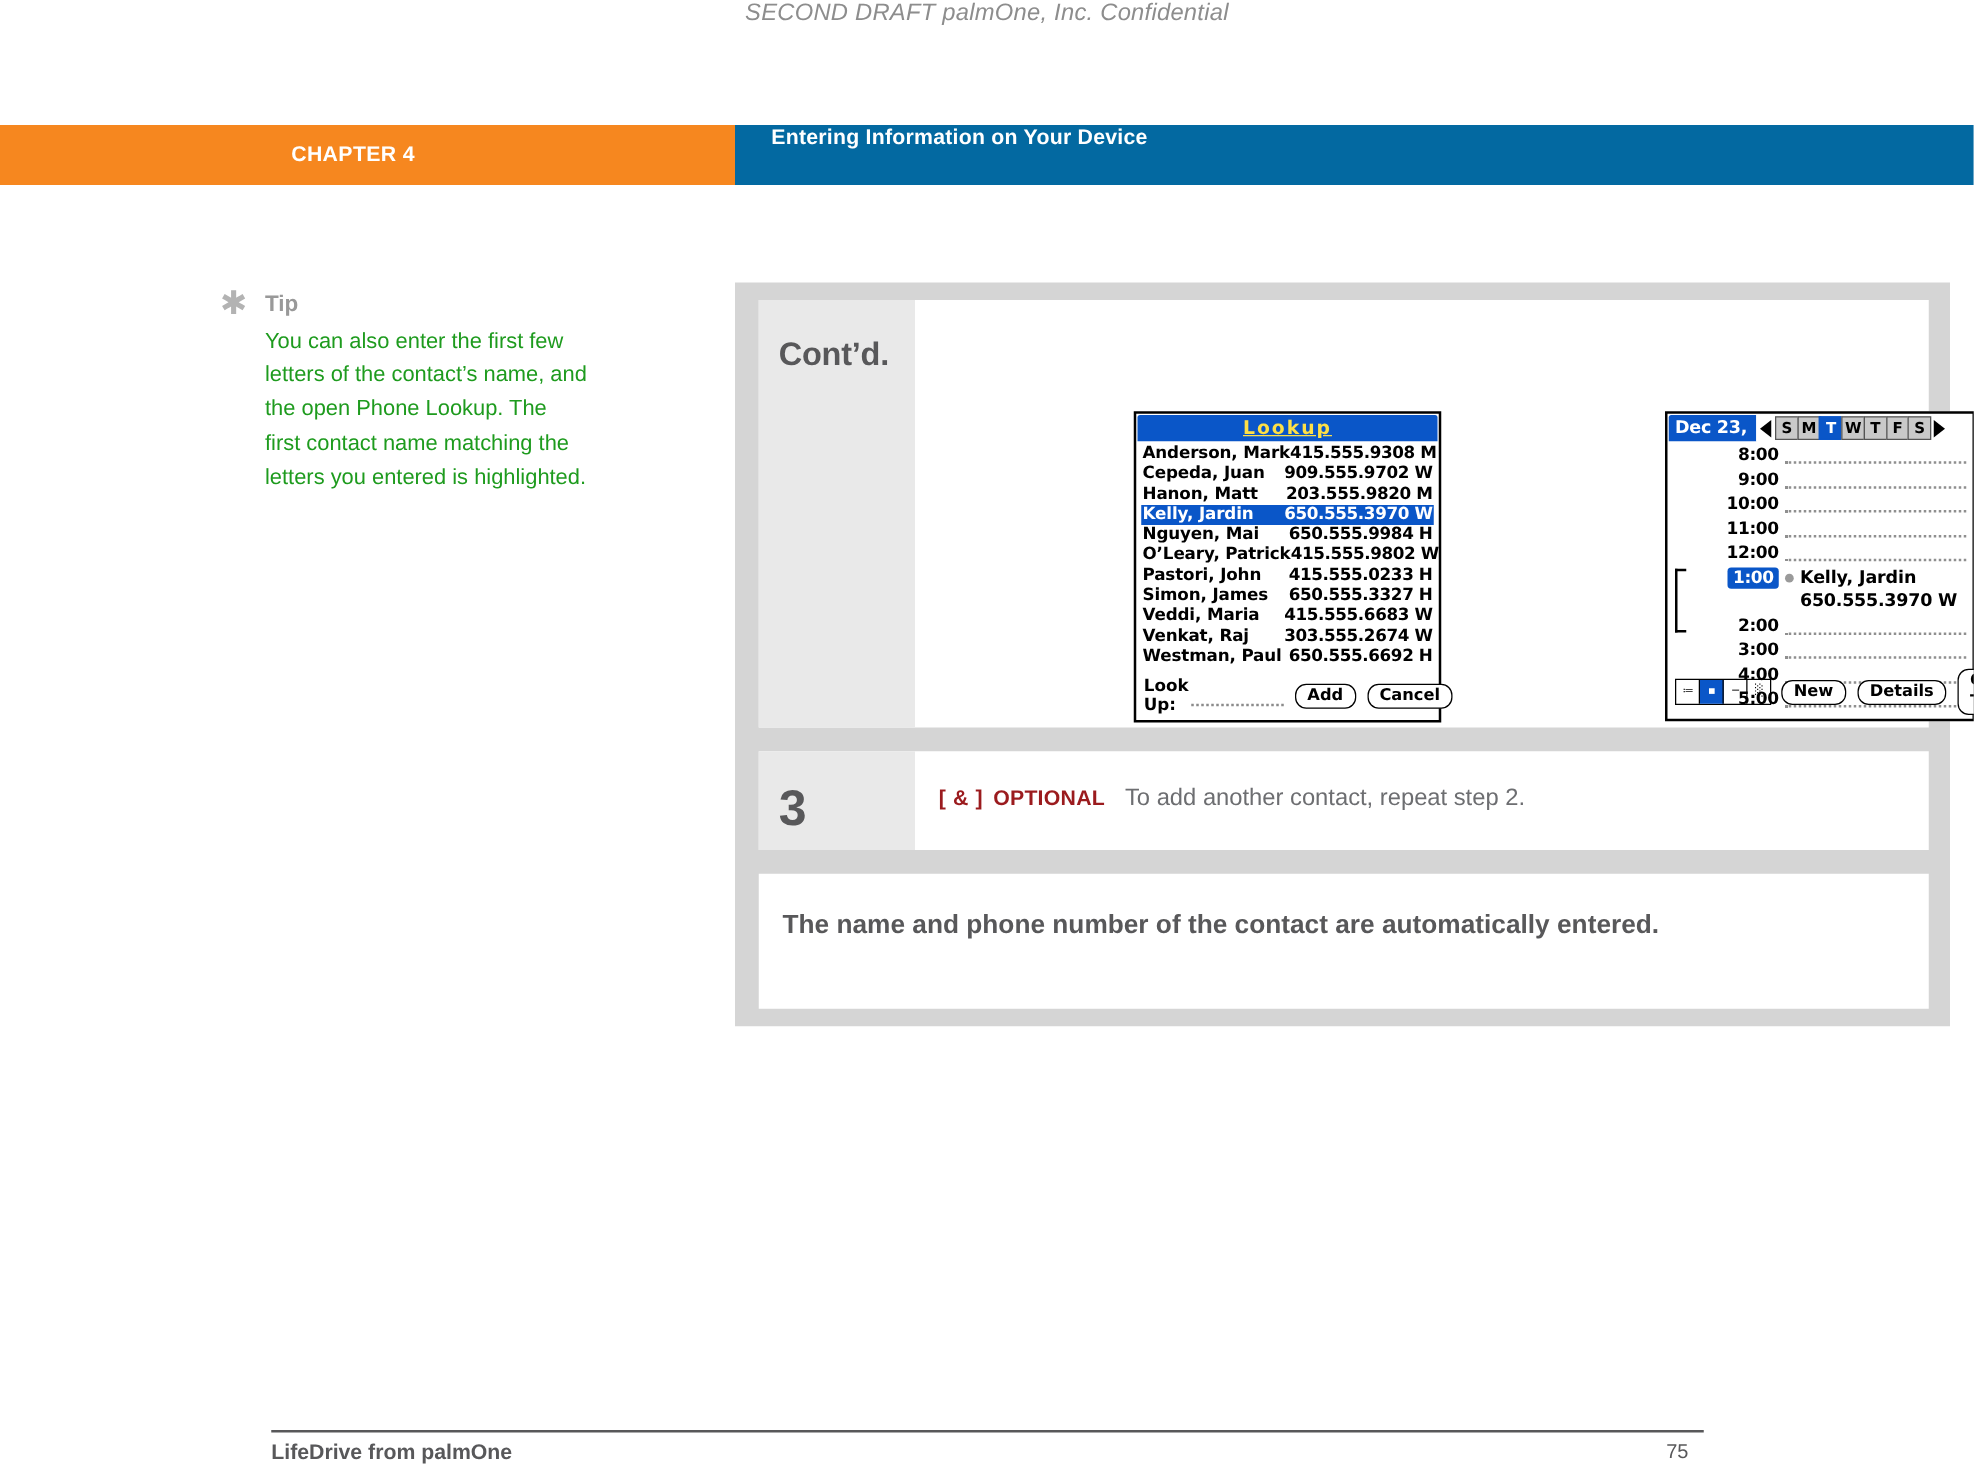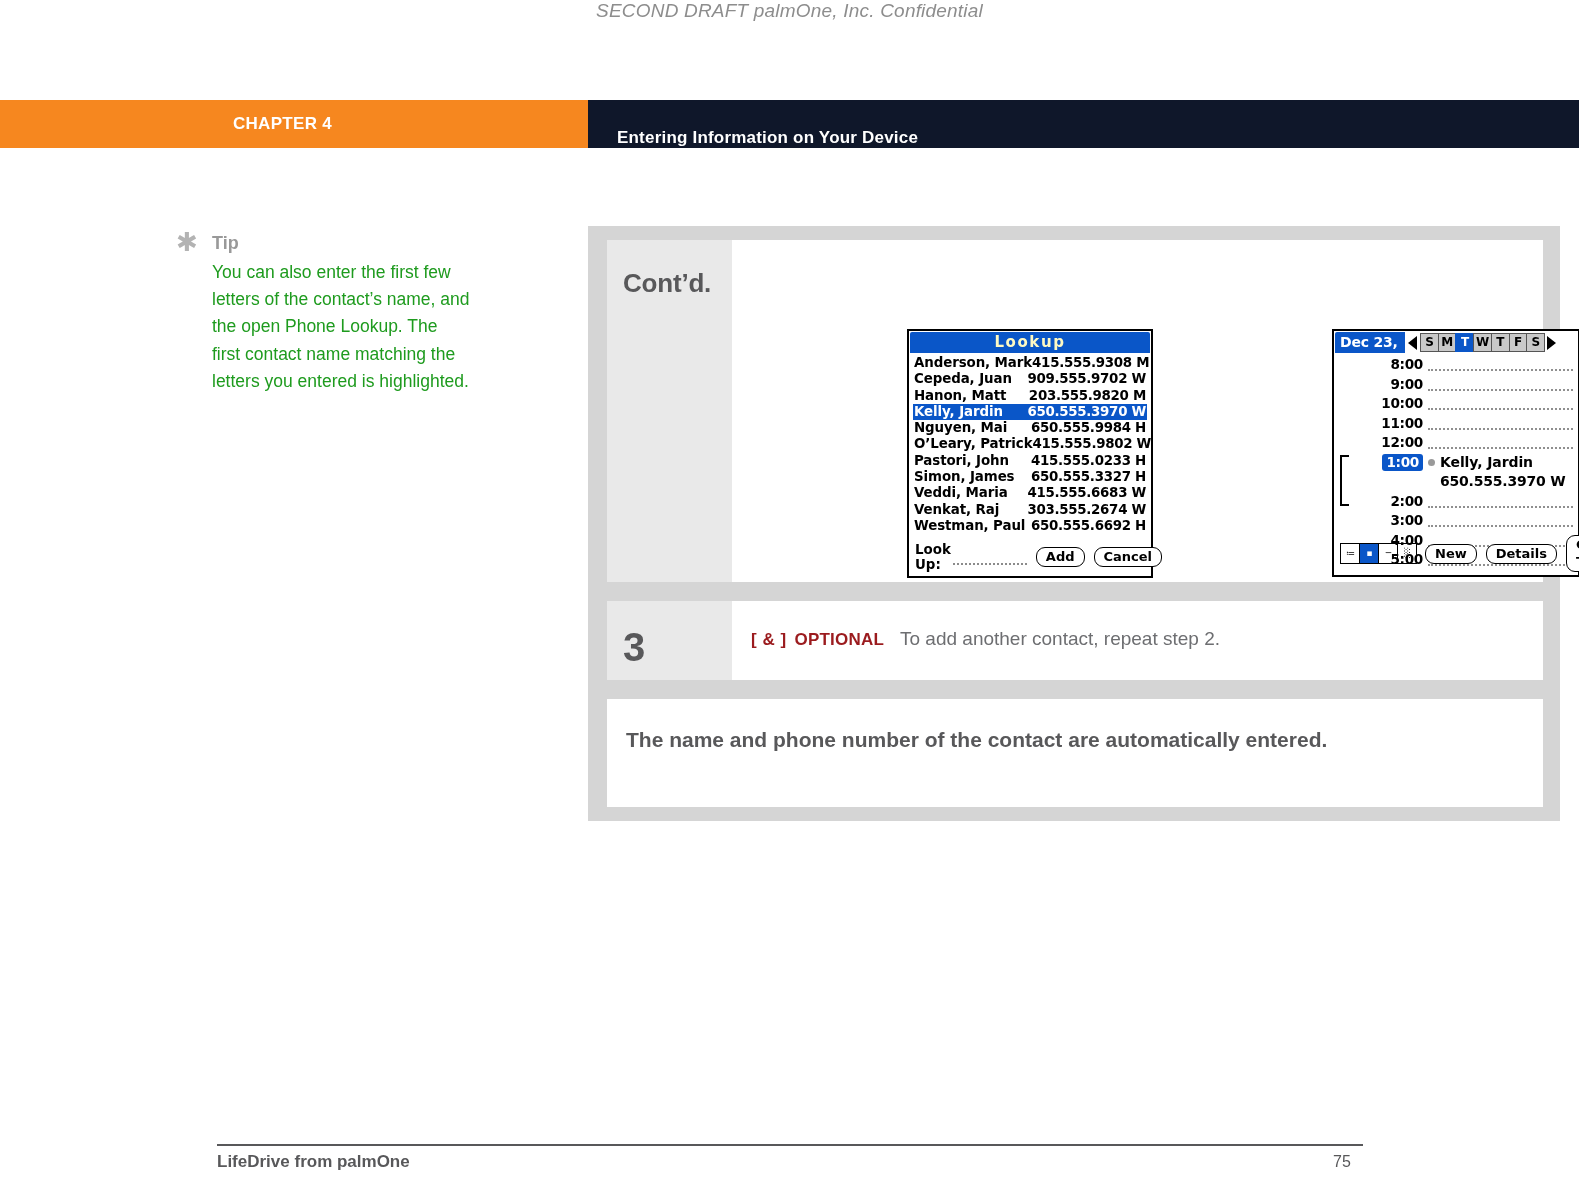--- a/index.html
+++ b/index.html
@@ -47,23 +47,23 @@
     padding-right: 256px;
   }
   .chapter-left span {
     color: #ffffff;
     font-size: 17px;
     font-weight: bold;
     letter-spacing: .3px;
   }
   .chapter-right {
     flex: 1;
-    background: #0f172a;
-    display: flex;
-    align-items: flex-end;
+    background: #0369a1;
+    display: flex;
+    align-items: flex-start;
     box-sizing: border-box;
     padding-left: 29px;
   }
   .chapter-right span {
     color: #ffffff;
     font-size: 17px;
     font-weight: bold;
     letter-spacing: .2px;
   }
 
@@ -264,28 +264,29 @@
   }
   .lookup-screen {
     left: 175px;
     top: 89px;
     width: 246px;
     height: 249px;
   }
   .lookup-title {
     height: 21px;
     background: #0A56C8;
-    color: #fef9c3;
+    color: #fde047;
     font-size: 15px;
     font-weight: bold;
     text-align: center;
     line-height: 21px;
     letter-spacing: 1.6px;
     margin: 1px 1px 0 1px;
     border-radius: 2px 2px 0 0;
+    text-decoration: underline;
   }
   .lookup-list {
     margin-top: 2px;
     padding: 0 4px;
   }
   .lk-row {
     display: flex;
     justify-content: space-between;
     font-size: 13.4px;
     line-height: 16.3px;

